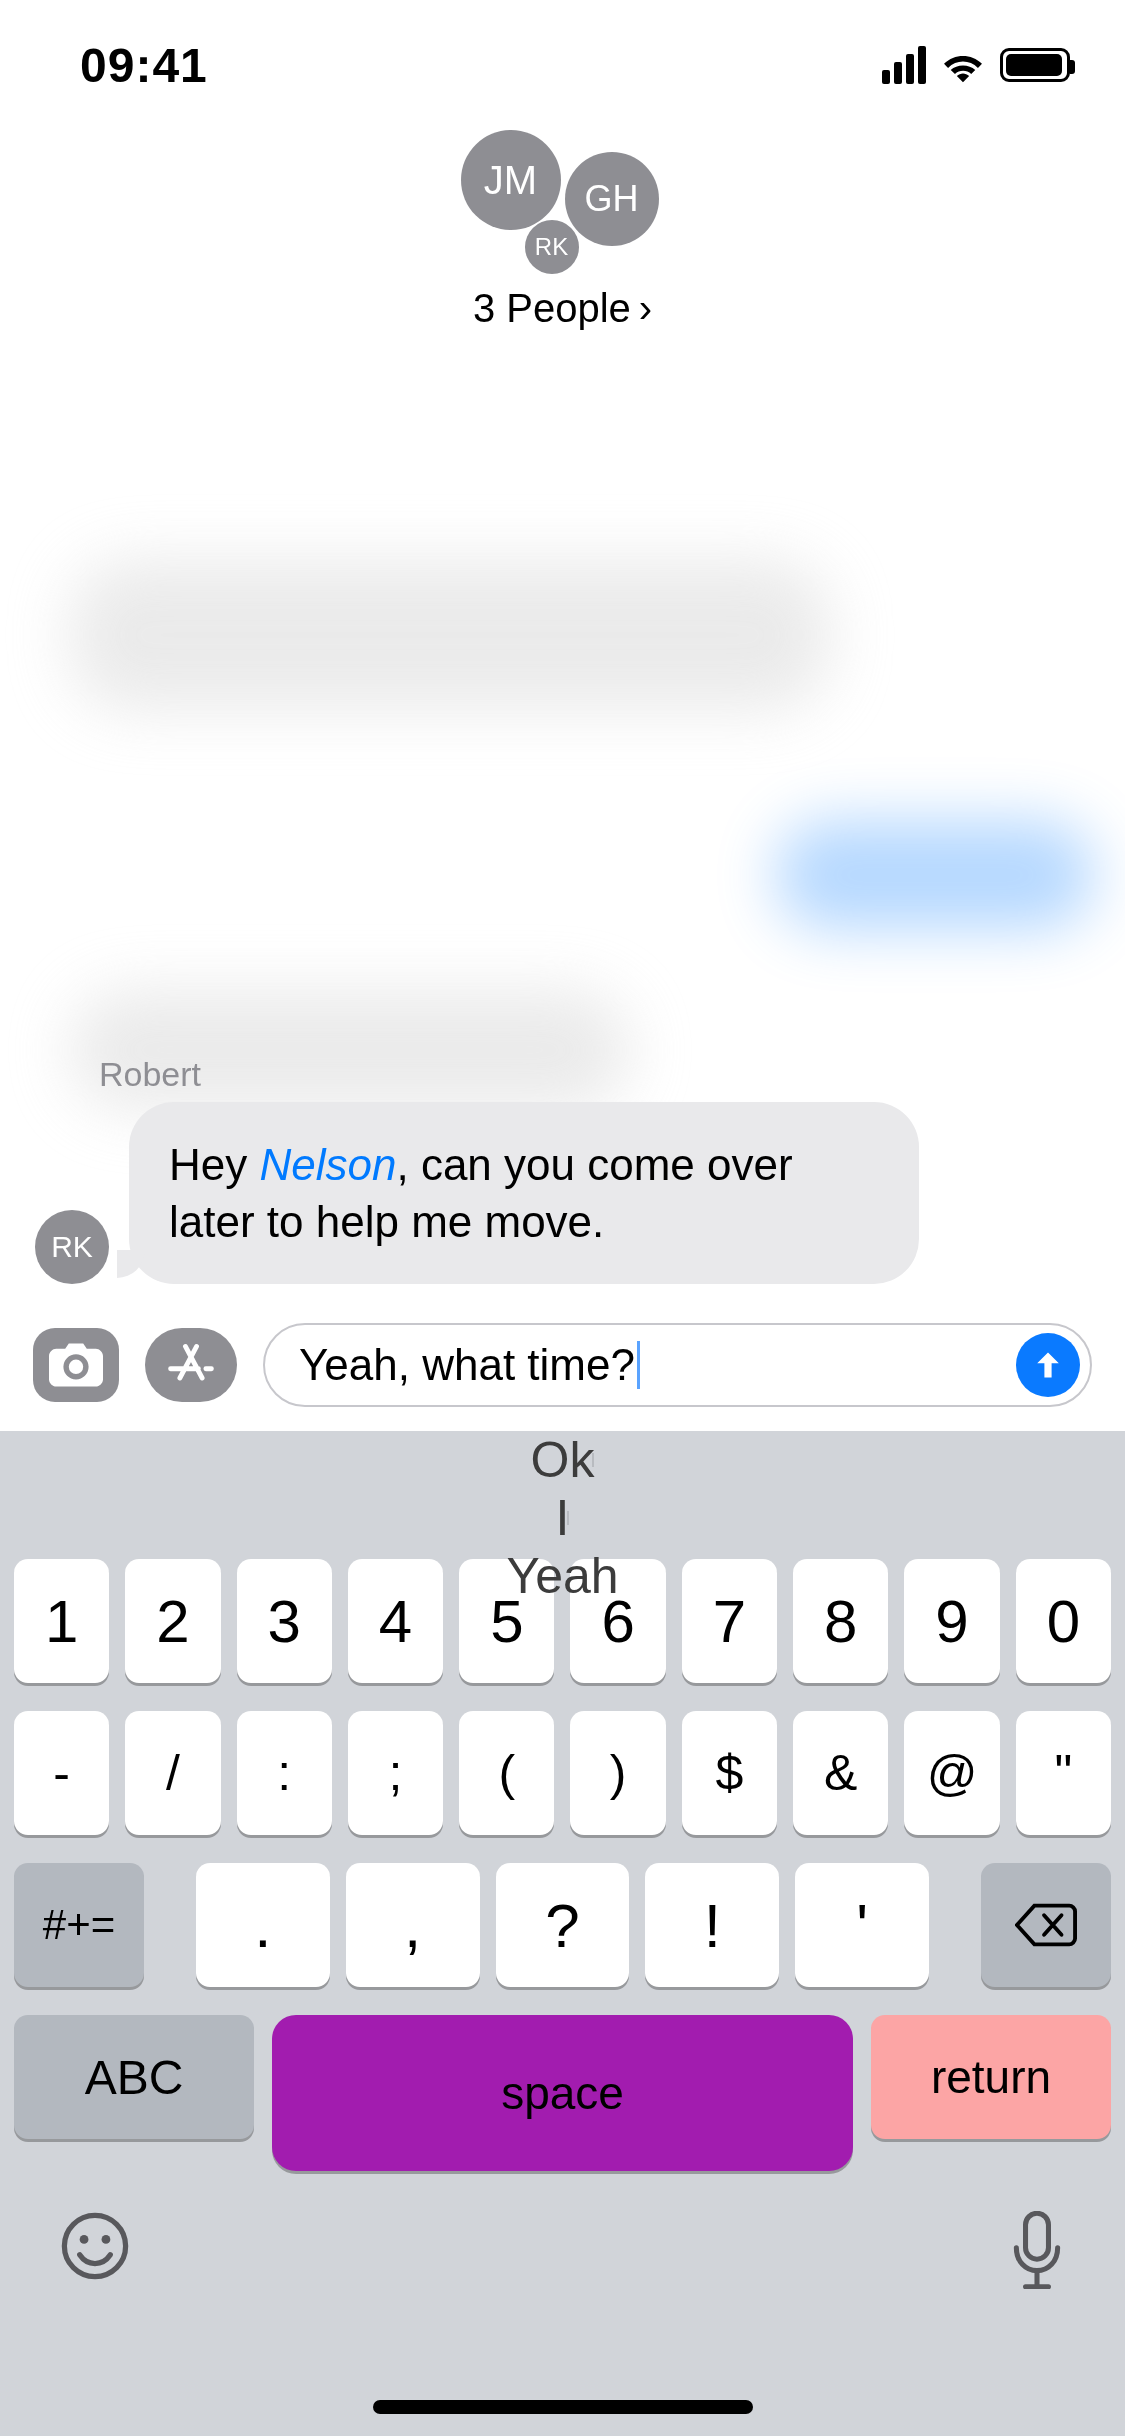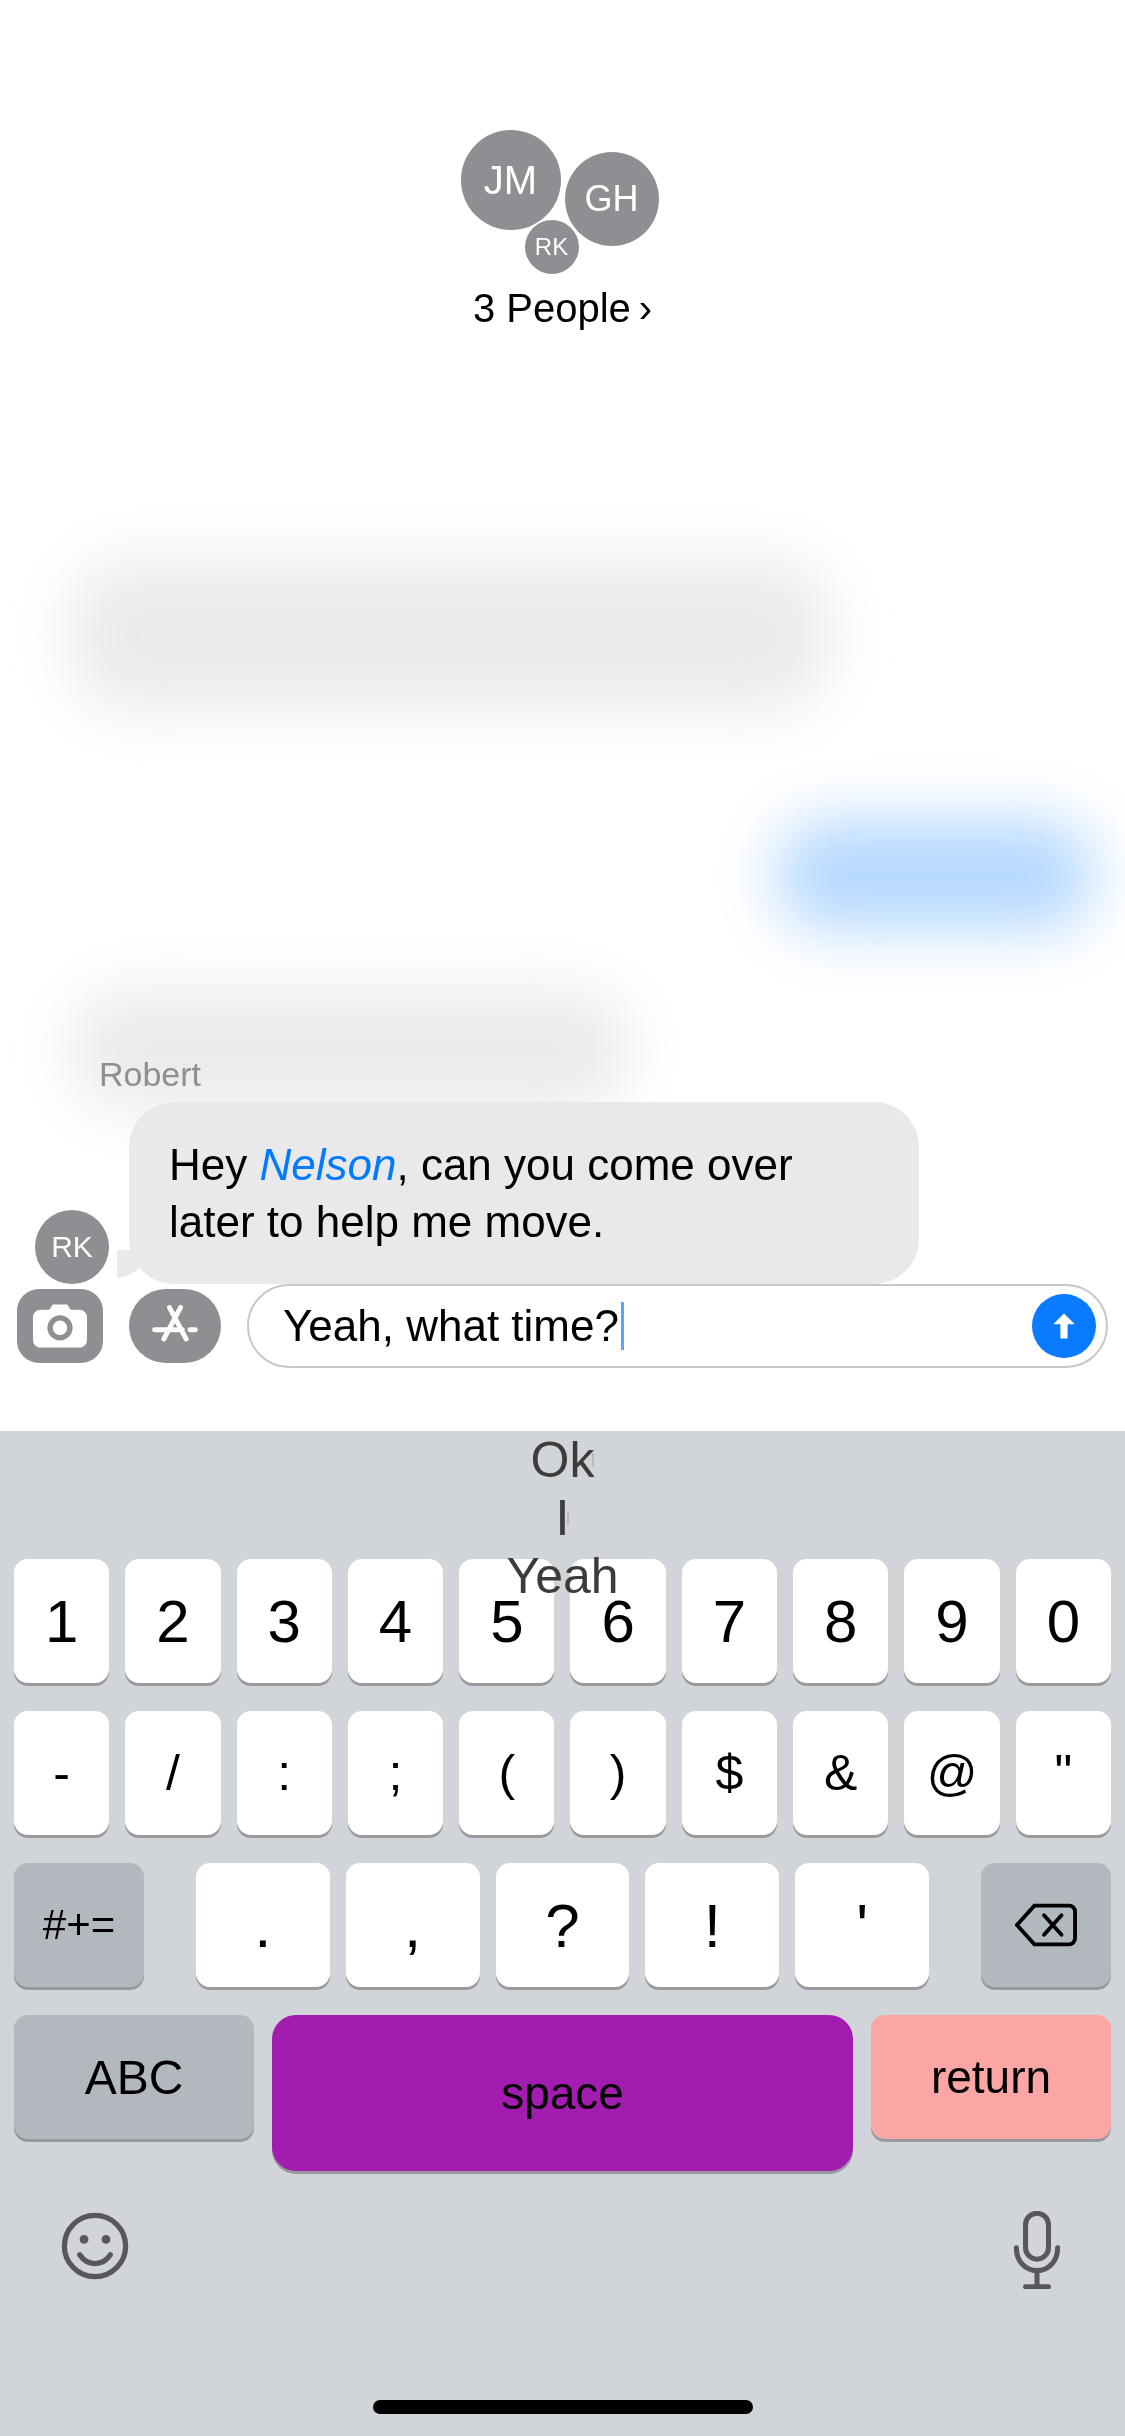--- a/index.html
+++ b/index.html
@@ -42,21 +42,21 @@
   
   .msg-wrap { position:absolute; left:35px; right:35px; top:1055px; }
   .sender-name { font-size:34px; color:#8e8e93; margin-left:64px; margin-bottom:8px; }
   .bubble-row { display:flex; align-items:flex-end; gap:20px; }
   .bubble-avatar { width:74px; height:74px; border-radius:50%; background:#8e8e93; color:#fff; display:flex; align-items:center; justify-content:center; font-size:30px; font-weight:500; flex-shrink:0; }
   .bubble { background:#e9e9eb; border-radius:45px; padding:34px 40px; max-width:790px; font-size:44px; line-height:1.3; color:#000; position:relative; }
   .bubble::before { content:""; position:absolute; left:-12px; bottom:6px; width:28px; height:28px; background:#e9e9eb; border-bottom-right-radius:28px; }
   .mention { color:#007aff;font-style:italic; }
 
   
-  .compose { position:absolute; left:0; right:0; top:1271px; height:110px; display:flex; align-items:center; gap:26px; padding:0 17px; }
+  .compose { position:absolute; left:0; right:0; top:1310px; height:110px; display:flex; align-items:center; gap:26px; padding:0 33px; }
   .compose-btn { width:86px; height:74px; background:#8e8e93; border-radius:22px; display:flex; align-items:center; justify-content:center; color:#fff; }
   .appstore-btn { width:92px; height:74px; background:#8e8e93; border-radius:37px; display:flex; align-items:center; justify-content:center; color:#fff;}
   .compose-field { flex:1; height:84px; border:2px solid #c7c7cc; border-radius:42px; display:flex; align-items:center; padding:0 10px 0 34px; background:#fff; gap:12px; }
   .compose-field .input-text { flex:1; font-size:44px; color:#000; display:flex; align-items:center; }
   .cursor { display:inline-block; width:3px; height:48px; background:#5aa3ff; margin-left:2px; }
   .send-btn { width:64px; height:64px; border-radius:50%; background:#0a7aff; display:flex; align-items:center; justify-content:center; }
 
   
   .keyboard { position:absolute; left:0; right:0; bottom:0; height:1005px; background:#d1d4d9; }
   .predictions { height:118px; display:flex; align-items:center;flex-direction:column; }
@@ -81,20 +81,39 @@
   .kb-bottom { height:180px; display:flex; align-items:flex-start; justify-content:space-between; padding:20px 60px 0 60px; }
   .emoji-btn, .mic-btn { color:#4a4a4e; }
 
   .home-indicator { position:absolute; bottom:22px; left:50%; transform:translateX(-50%); width:380px; height:14px; background:#000; border-radius:10px; }
 </style>
 </head>
 <body>
 
 <div class="phone">
 
+  <div class="status-bar">
+    <div class="status-time">09:41</div>
+    <div class="status-icons">
+      <div class="signal-bars">
+          <span></span>
+          <span></span>
+          <span></span>
+          <span></span>
+        </div>
+      <div class="wifi-icon">
+        <svg width="46" height="36" viewBox="0 0 24 18">
+            <path fill="#000" d="M12 18l-3.2-3.2c1.8-1.8 4.6-1.8 6.4 0L12 18zm-6.4-6.4C8.8 8.4 15.2 8.4 18.4 11.6l-2.1 2.1c-2.3-2.3-6.2-2.3-8.5 0l-2.2-2.1zM2.1 8.4C7.6 2.9 16.4 2.9 21.9 8.4l-2.1 2.1C15.4 6.1 8.6 6.1 4.2 10.5L2.1 8.4z"></path>
+          </svg>
+      </div>
+      <div class="battery">
+          <div class="battery-fill"></div>
+        </div>
+    </div>
+  </div>
 
   <div class="header">
     <div class="avatar-cluster">
       <div class="avatar av1">JM</div>
       <div class="avatar av2">GH</div>
       <div class="avatar av3">RK</div>
     </div>
     <div class="header-title">
       <span>3 People</span>
       <span class="chev">›</span>

